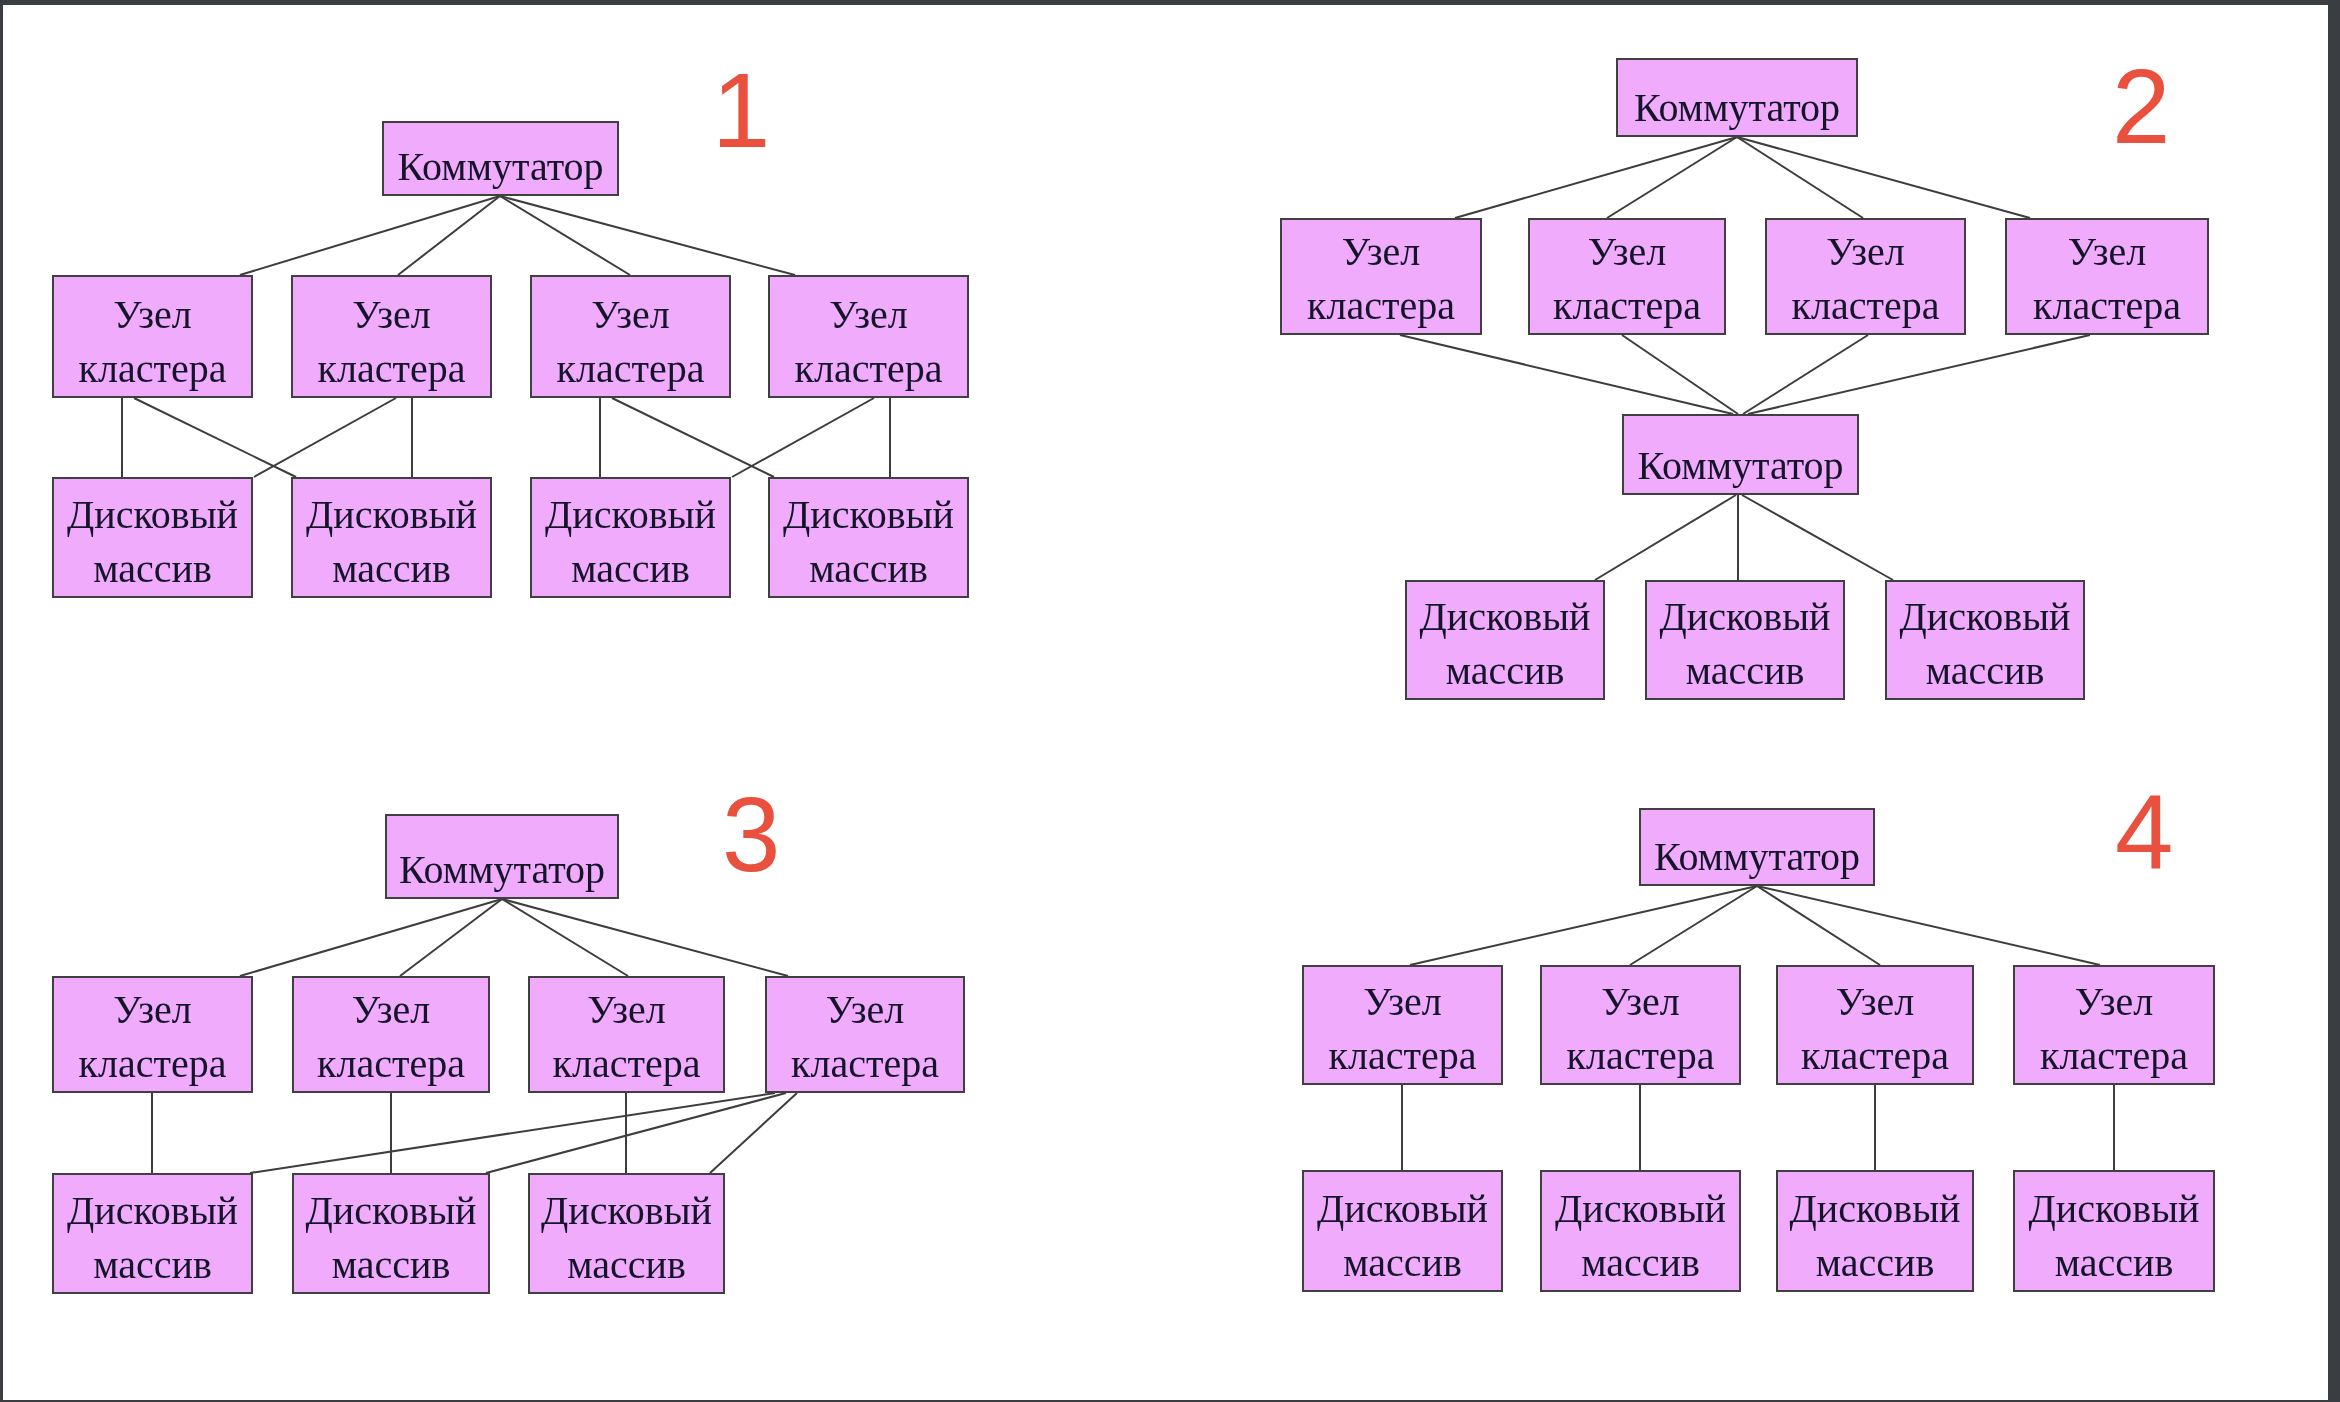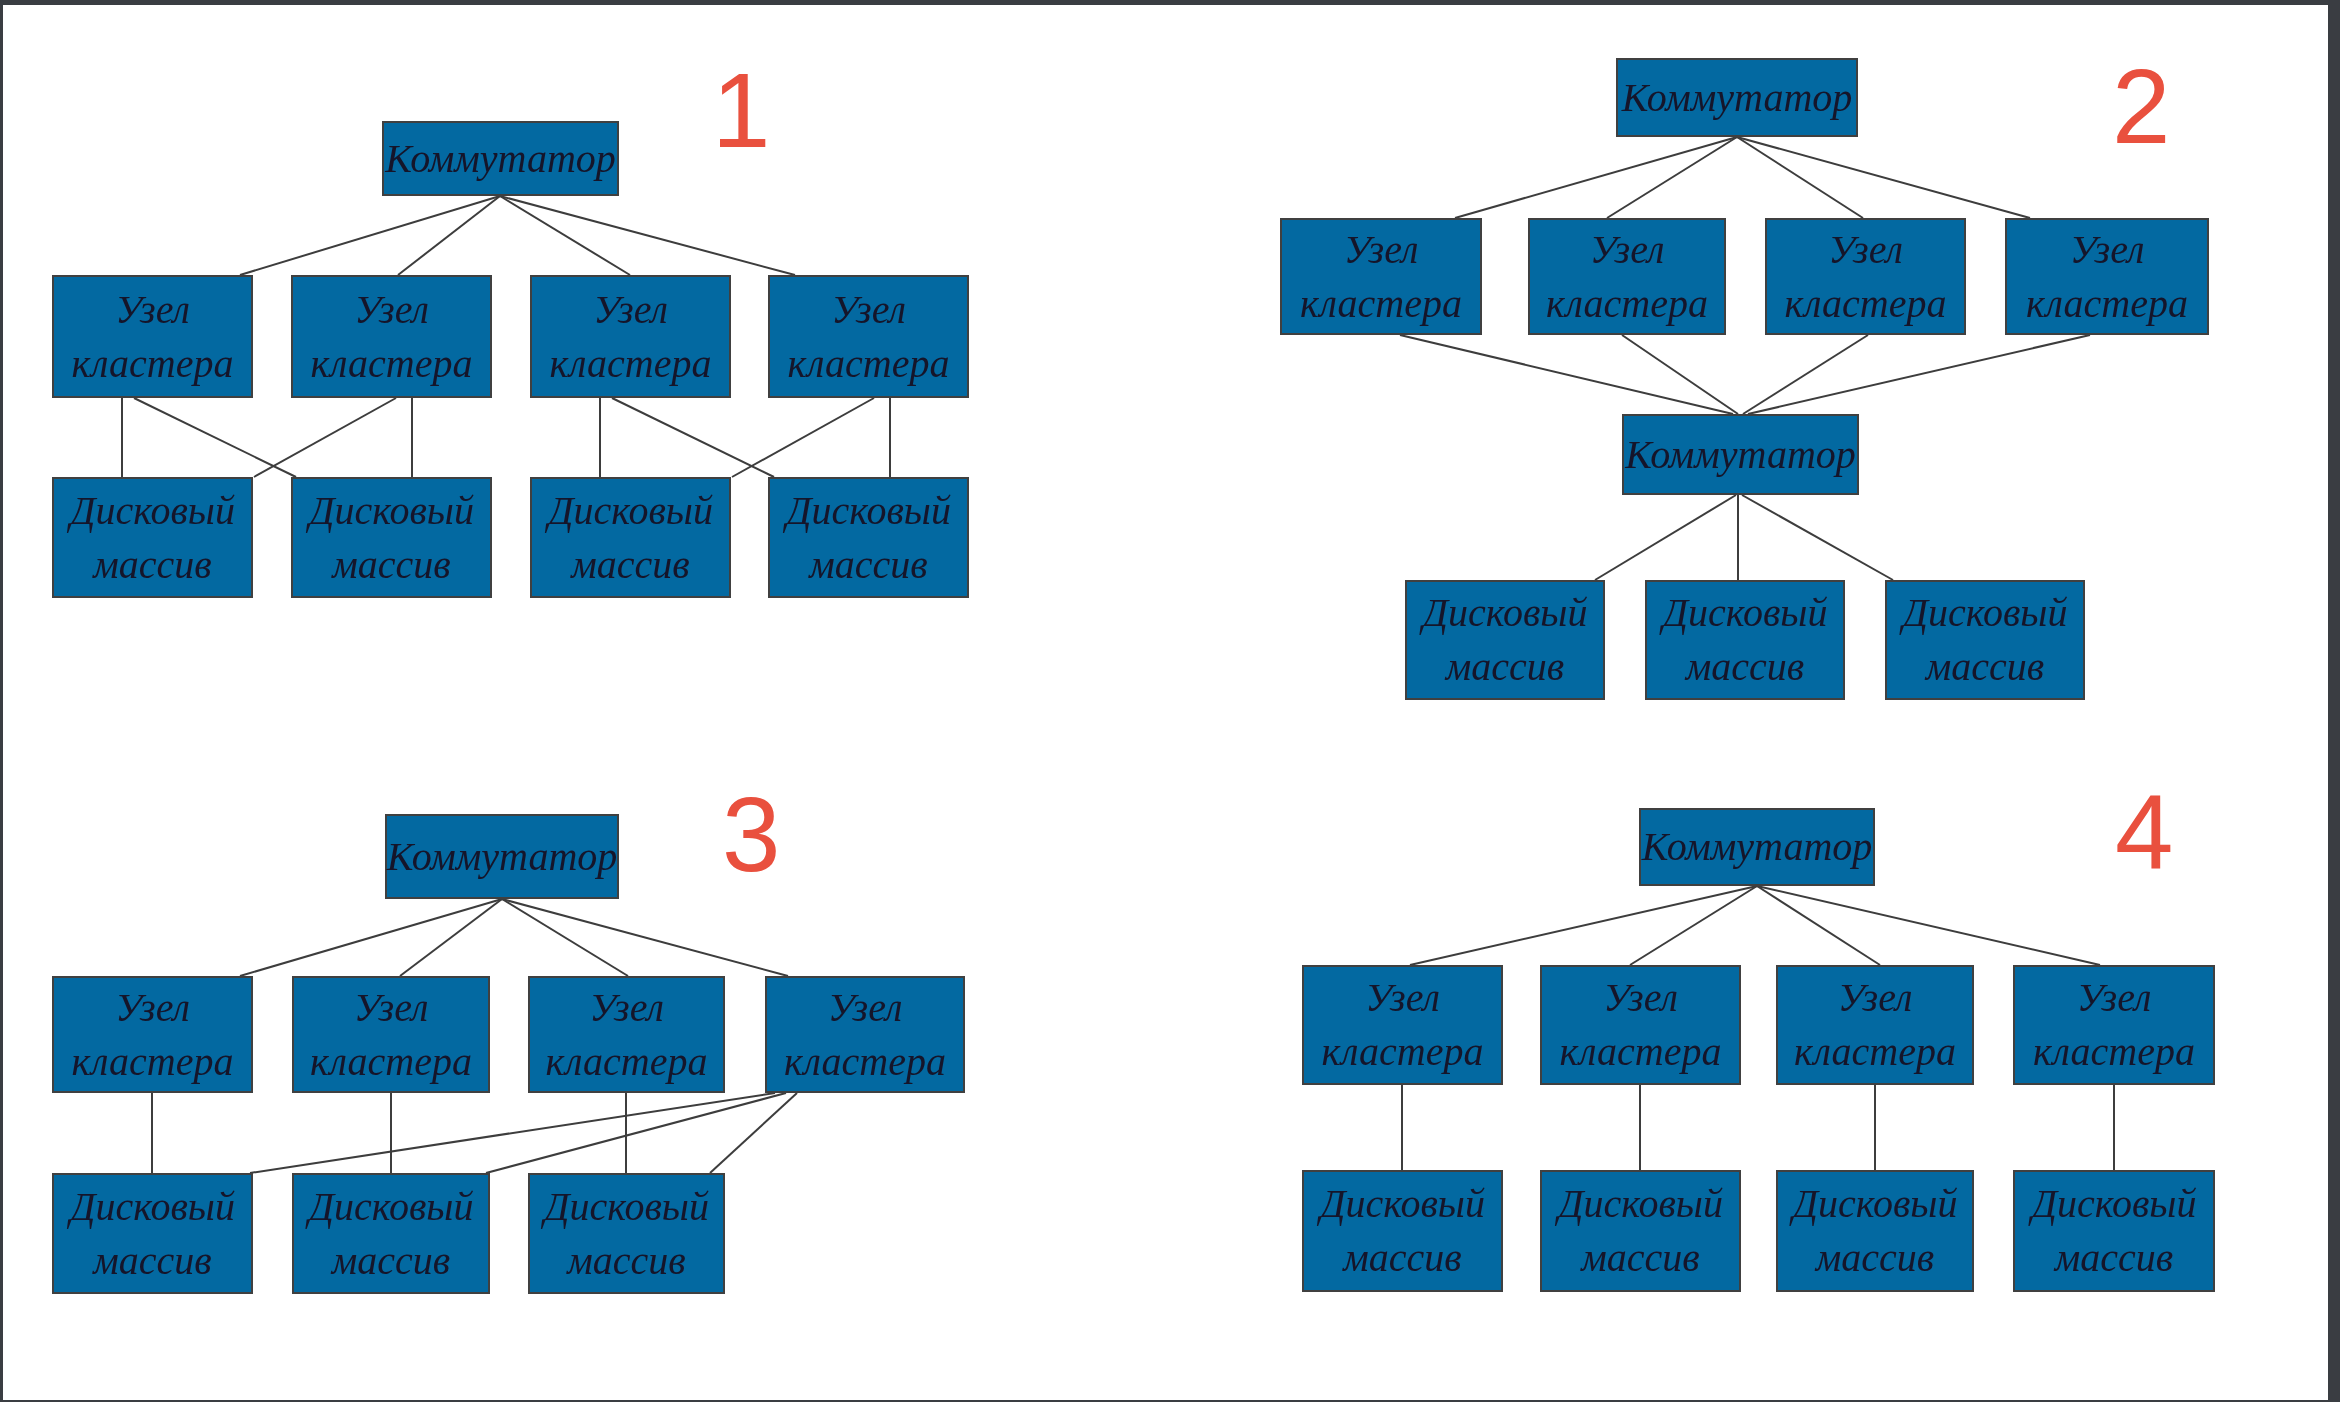--- a/index.html
+++ b/index.html
@@ -18,30 +18,29 @@
   svg.edges {
     position: absolute;
     left: 0; top: 0;
     width: 2325px;
     height: 1395px;
   }
   .box {
     position: absolute;
     box-sizing: border-box;
     border: 2px solid #404040;
-    background: #0369a1;
+    background: #f0abfc;
     display: flex;
     flex-direction: column;
     align-items: center;
-    justify-content: center;
+    justify-content: flex-end;
     text-align: center;
     font-size: 40px;
     line-height: 54px;
     color: #15152a;
-    font-style: italic;
   }
   .box span { display: block; white-space: nowrap; }
   .diagram-number {
     position: absolute;
     font-family: "Liberation Sans", sans-serif;
     font-size: 105px;
     line-height: 105px;
     font-weight: 400;
     user-select: none;
   }

